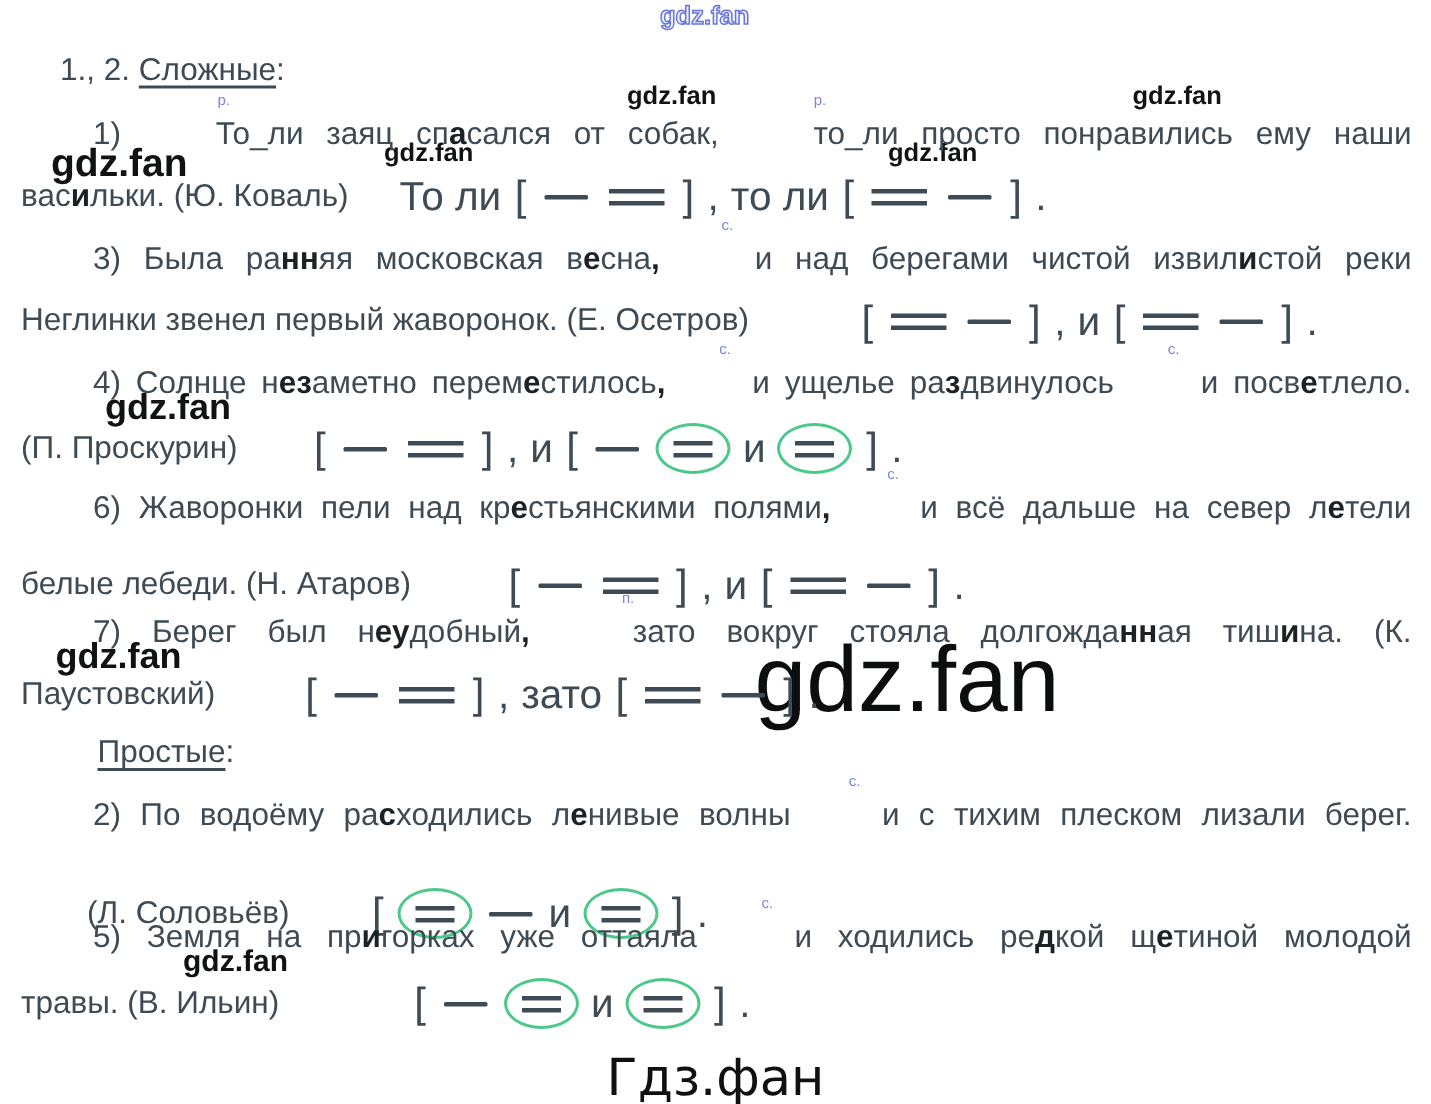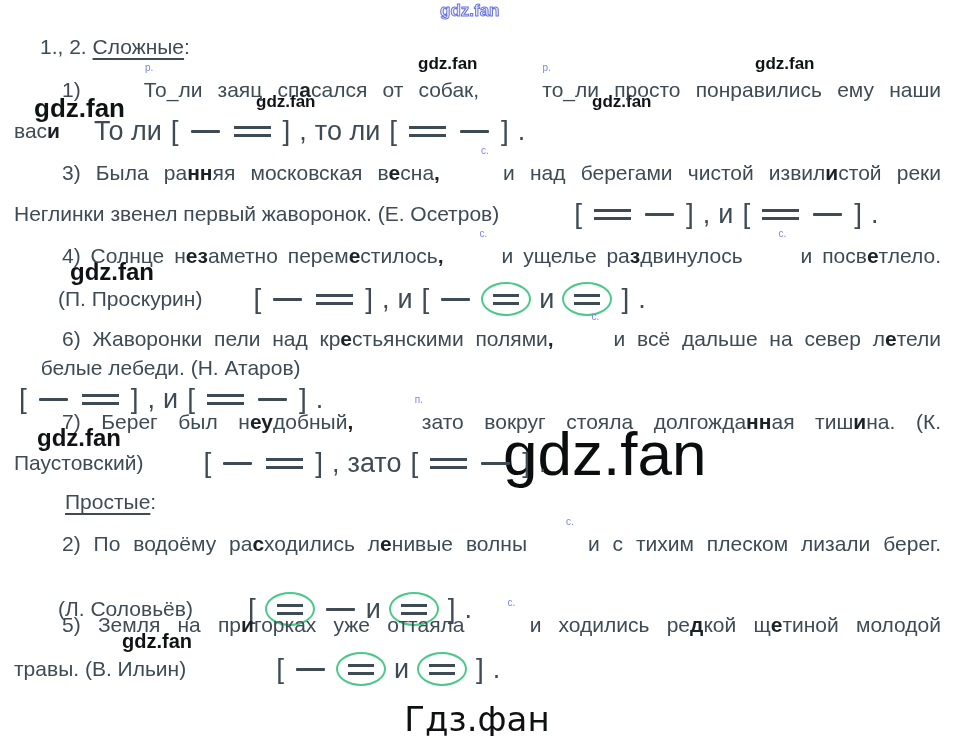--- a/index.html
+++ b/index.html
@@ -26,23 +26,23 @@
        border:2px solid #4cc98a;border-radius:50%;margin:0 4px;flex:none;}
   .opr .prd{width:26px;margin:0;}
   .sw{font-size:27px;margin:0 4px;flex:none;}
   
   .L-h1{top:32px;left:40px;text-align:right;}
   .L-s1a{top:75px;}
   .L-s1b{top:116px;left:14px;}
   .L-s3a{top:158px;}
   .L-s3b{top:199px;left:14px;}
   .L-s4a{top:241px;}
-  .L-s4b{top:282px;left:14px;margin-left:44px;}
+  .L-s4b{top:282px;left:14px;}
   .L-s6a{top:324px;}
-  .L-s6b{top:353px;left:14px;flex-direction:column;}
+  .L-s6b{top:375px;left:14px;}
   .L-s7a{top:407px;}
   .L-s7b{top:448px;left:14px;}
   .L-h2{top:487px;left:65px;}
   .L-s2a{top:529px;}
   .L-s2b{top:592px;left:14px;margin-left:44px;}
   .L-s5a{top:610px;}
   .L-s5b{top:652px;left:14px;}
   .L-s1b .gap{width:30px;} .L-s3b .gap{width:70px;} .L-s4b .gap{width:46px;}
   .L-s6b .gap{width:60px;} .L-s7b .gap{width:55px;} .L-s2b .gap{width:50px;}
   .L-s5b .gap{width:85px;}
@@ -77,20 +77,21 @@
       <div class="wm wm-w8">gdz.fan</div>
       <div class="wm wm-w9">gdz.fan</div>
       <div class="wm wm-w10">gdz.fan</div>
     </div>
   <div id="content">
       <div class="hline L-h1"><span>1., 2. </span><span class="un">Сложные</span><span>:</span></div>
       <div class="jline L-s1a"><span>1) </span><span class="mw"><span class="mk">р.</span>То_ли</span><span> заяц сп</span><span class="bd">а</span><span>сался от собак, </span><span class="mw"><span class="mk">р.</span>то_ли</span><span> просто понравились ему наши</span></div>
       <div class="line L-s1b">
         <span>вас</span>
         <span class="bd">и</span>
+        <span>льки. (Ю. Коваль)</span>
         <span class="gap"></span>
         <span class="scheme">
           <span class="sw">То ли</span>
           <span class="br">[</span>
           <span class="sub"></span>
           <span class="prd"></span>
           <span class="br">]</span>
           <span class="sw">,</span>
           <span class="sw">то ли</span>
           <span class="br">[</span>

